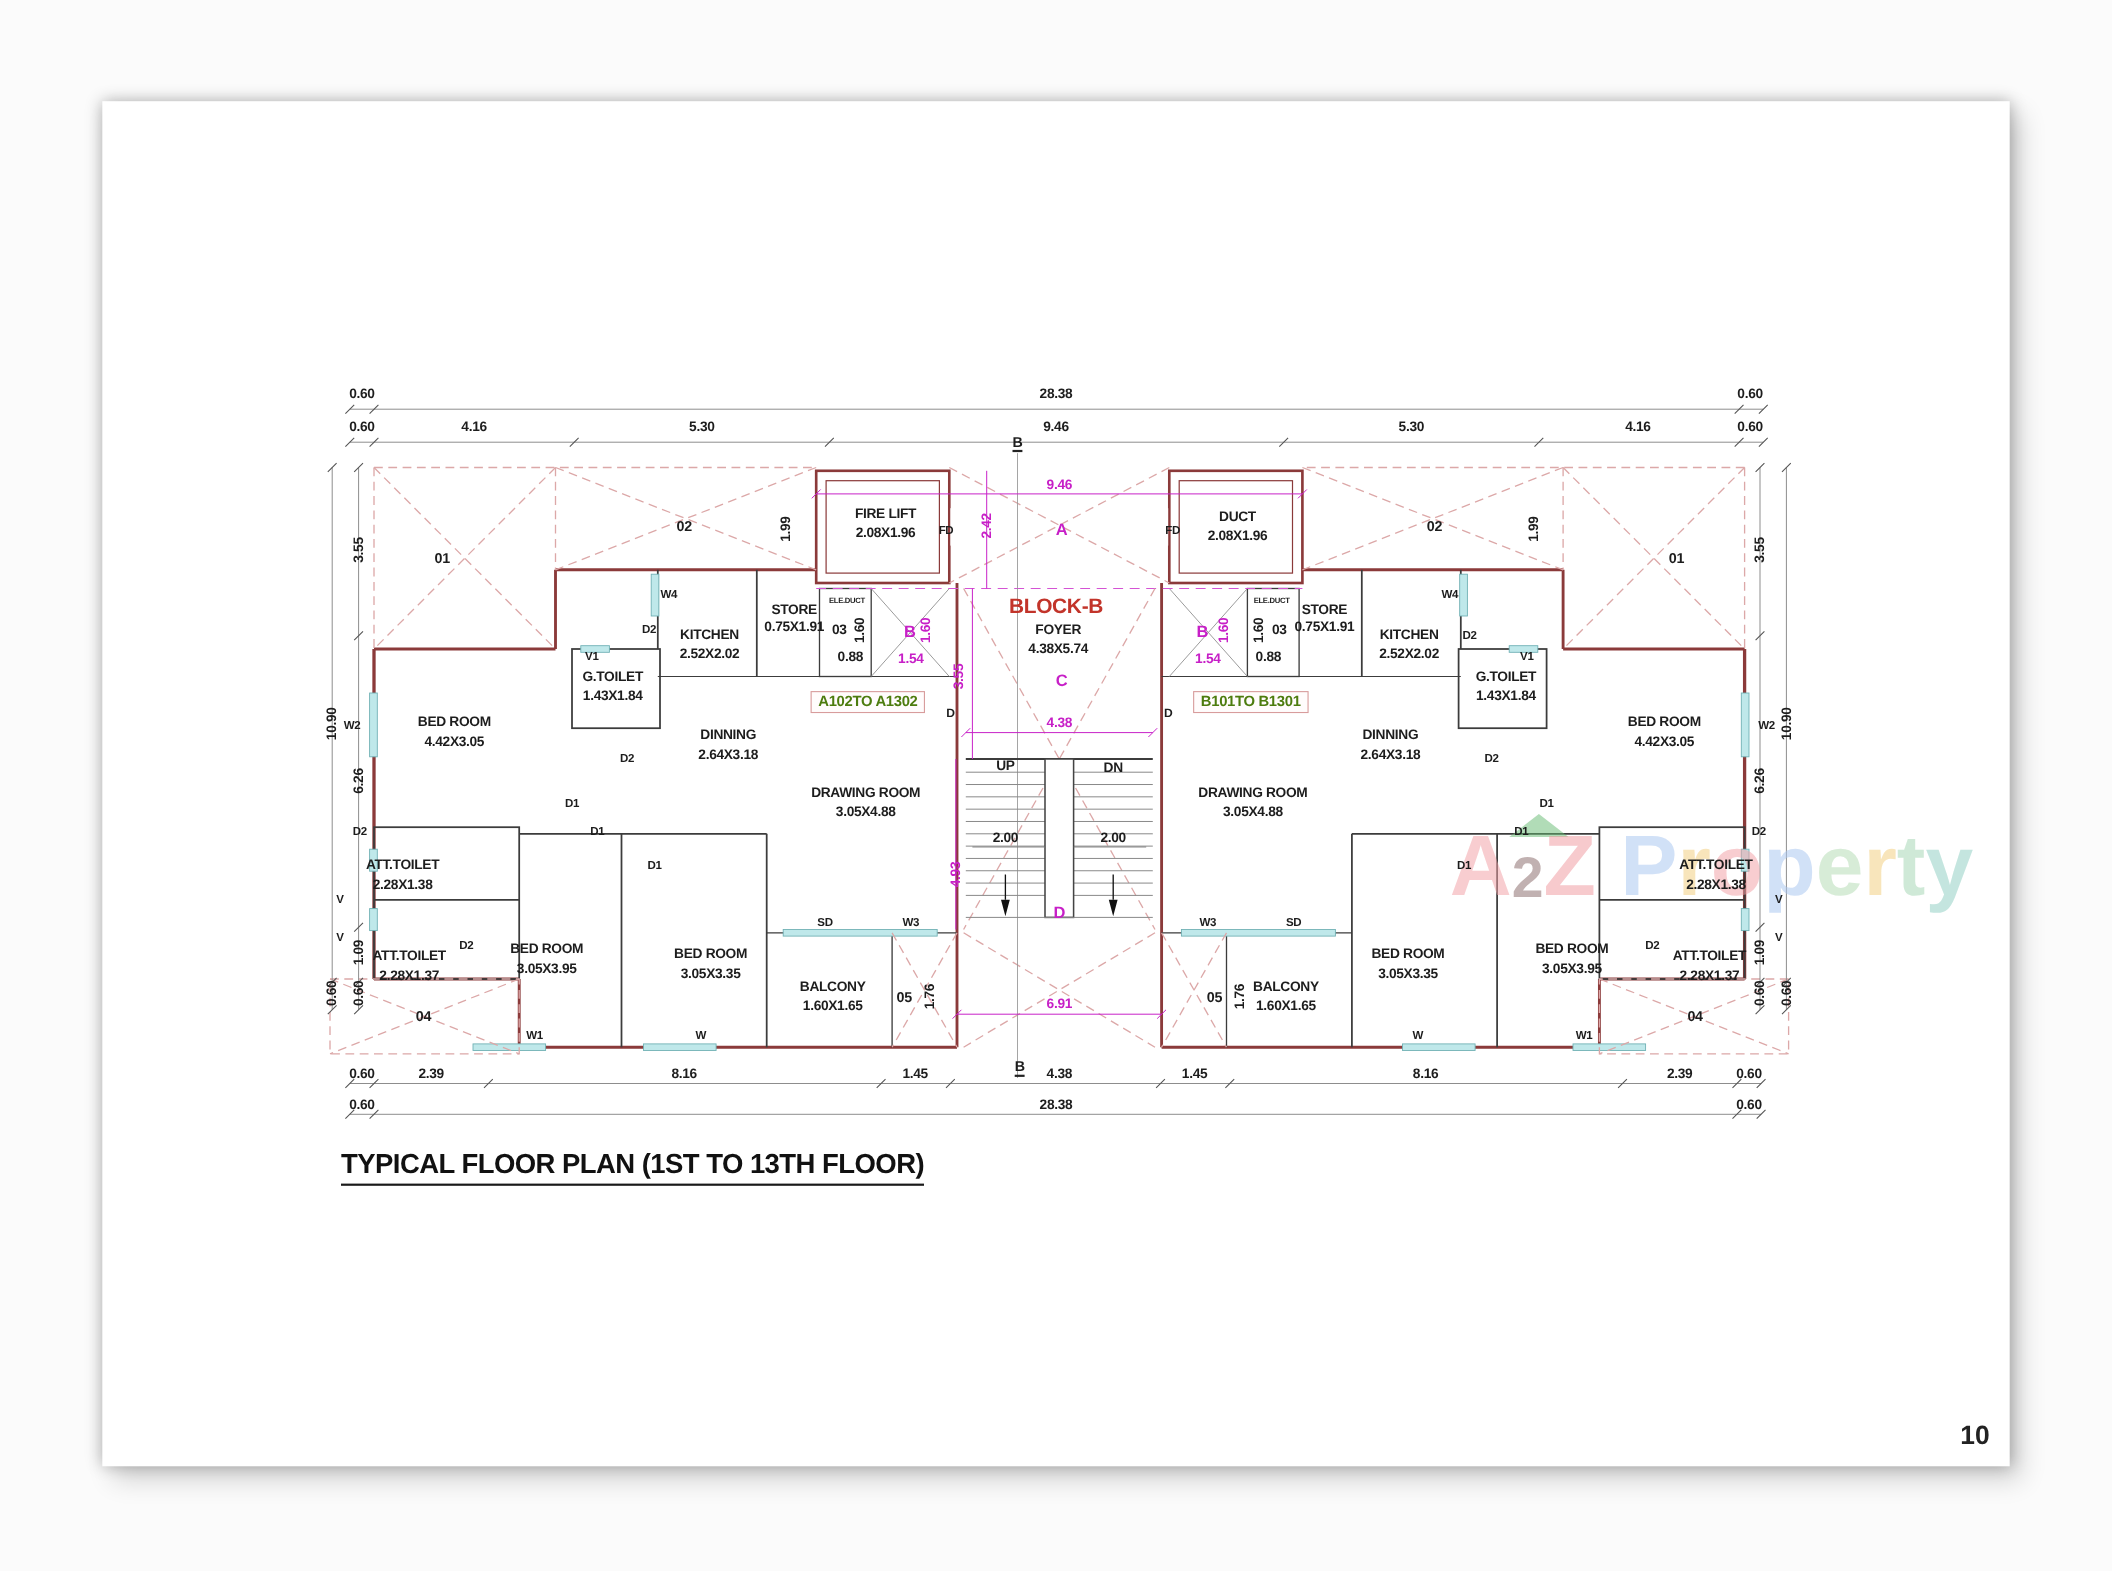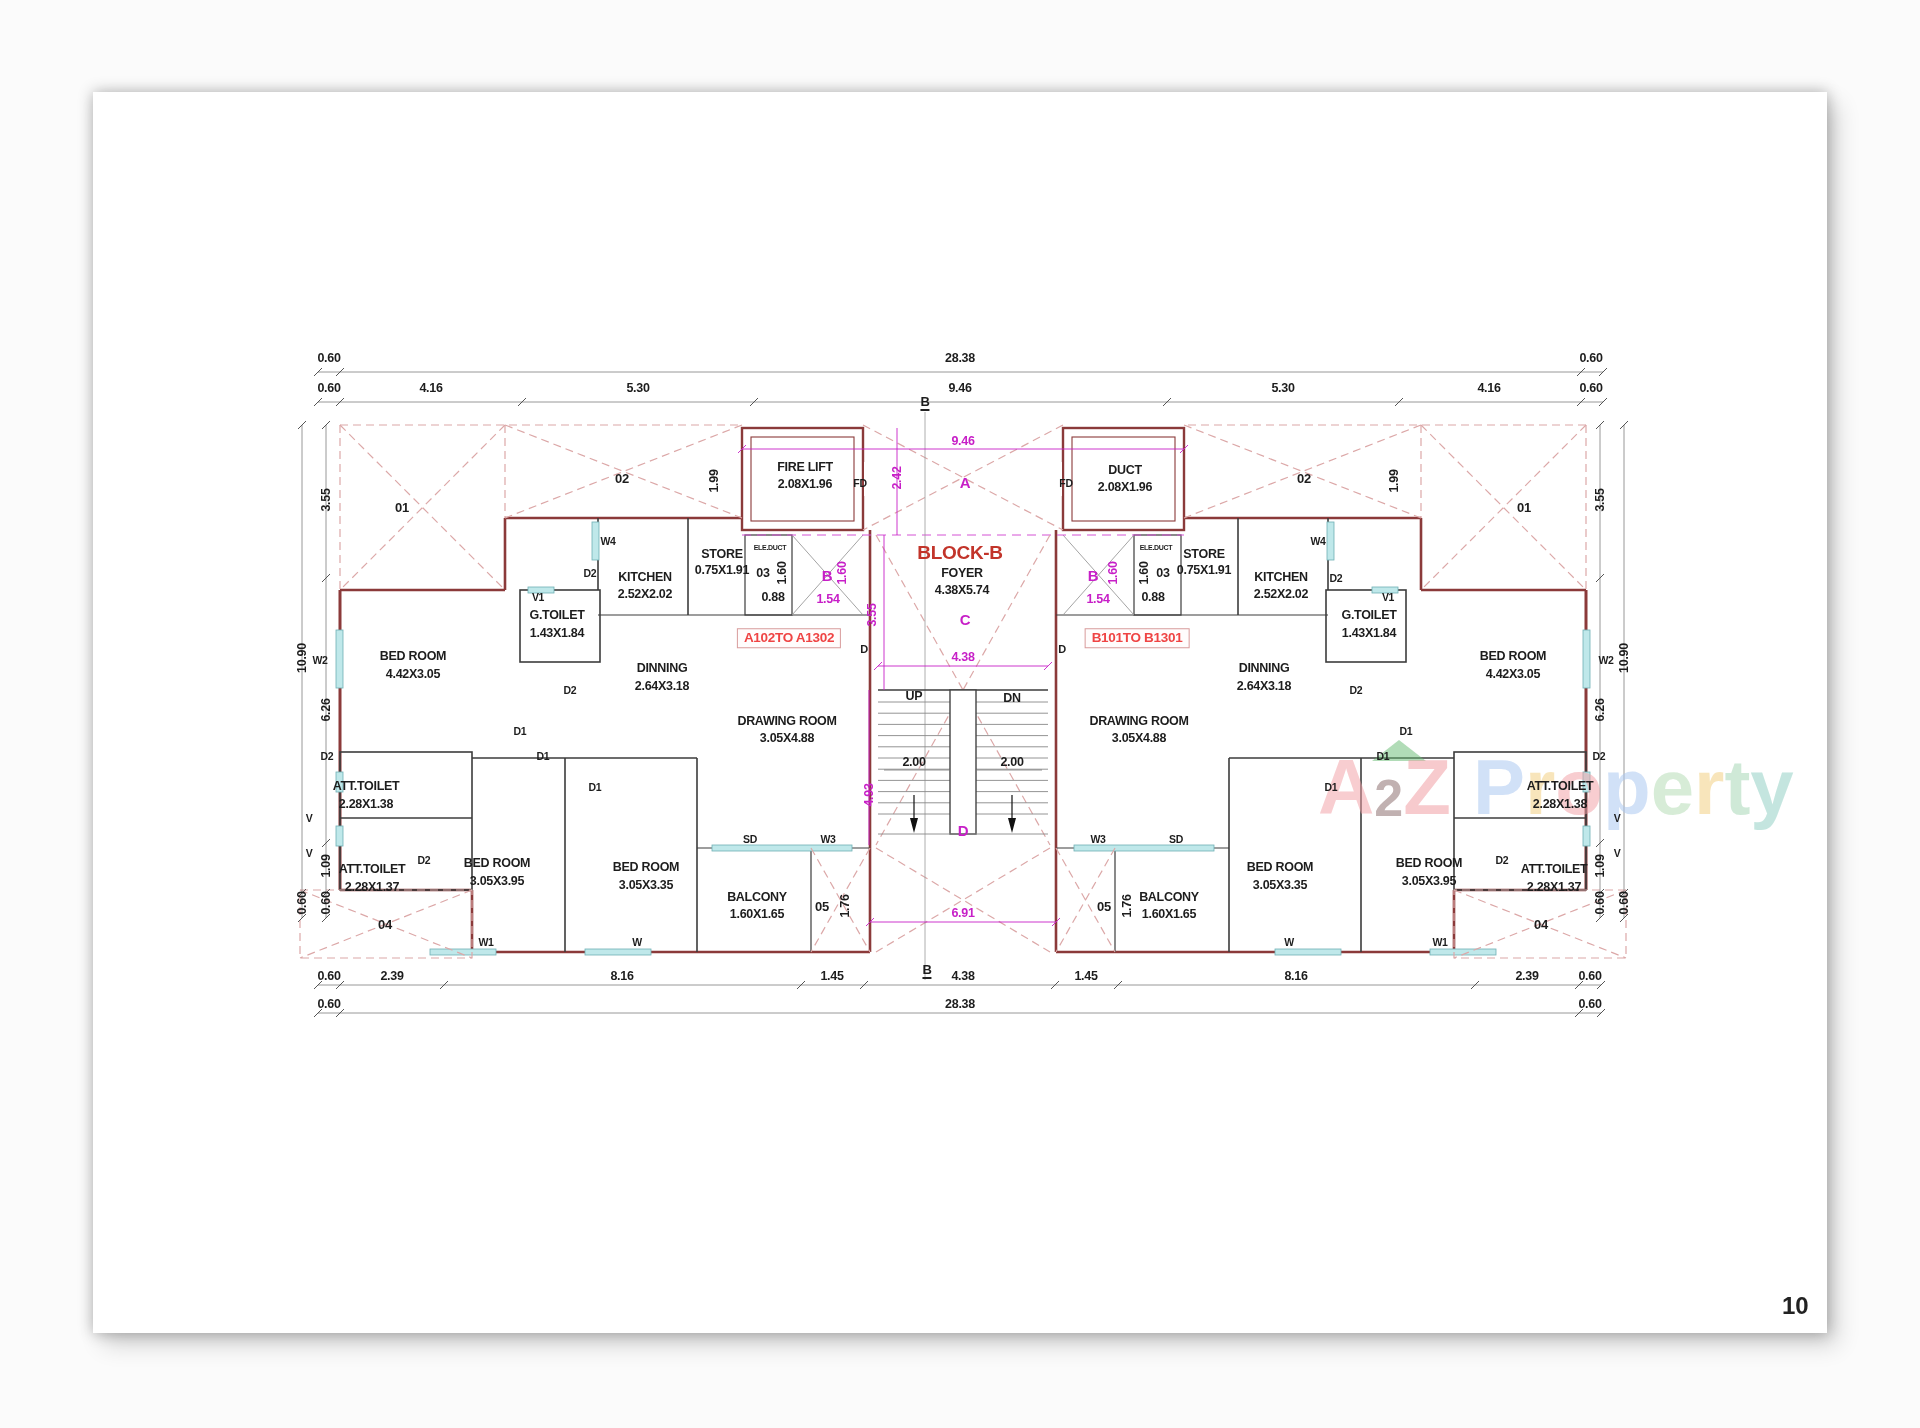--- a/index.html
+++ b/index.html
@@ -5,21 +5,21 @@
   html,body{margin:0;padding:0;background:#fbfbfb;}
   .canvas{position:relative;width:1920px;height:1428px;overflow:hidden;
           font-family:"Liberation Sans","DejaVu Sans",sans-serif;}
   .page{position:absolute;left:93px;top:92px;width:1734px;height:1241px;background:#fff;
         box-shadow:0 0 14px rgba(0,0,0,.30),10px 12px 22px rgba(0,0,0,.16);}
   svg.plan{position:absolute;left:0;top:0;width:1920px;height:1428px;}
   #labels{position:absolute;left:0;top:0;width:1920px;height:1064px;pointer-events:none;}
   .lbl{position:absolute;transform:translate(-50%,-50%);white-space:nowrap;
        font-size:12.5px;font-weight:bold;color:#1d1d1d;letter-spacing:-0.3px;line-height:1;}
   .lbl.rot{transform:translate(-50%,-50%) rotate(-90deg);}
-  .lbl.tag{color:#ef4444;border:1.2px solid #d89c9c;background:rgba(255,252,252,.92);
+  .lbl.tag{color:#4d7c0f;border:1.2px solid #d89c9c;background:rgba(255,252,252,.92);
            padding:2px 6px;font-size:13.5px;}
   .lbl.sec{border-bottom:2px solid #222;padding-bottom:1px;}
   .title{position:absolute;left:310px;top:1044px;font-size:25px;font-weight:bold;color:#111;
          letter-spacing:-0.5px;border-bottom:2.5px solid #1a1a1a;padding-bottom:3px;white-space:nowrap;}
   .pagenum{position:absolute;left:1782px;top:1292px;font-size:24px;font-weight:bold;color:#222;}
   .wm-url{position:absolute;left:630px;top:872px;transform:translate(-50%,-50%);
           font-size:46px;font-weight:bold;color:#9a9a9a;opacity:.40;letter-spacing:1px;white-space:nowrap;}
   .wm-brand{position:absolute;left:1318px;top:752px;display:flex;align-items:flex-end;
             font-weight:bold;opacity:.52;white-space:nowrap;}
   .wm-brand span{line-height:.9;}
@@ -308,14 +308,15 @@
       <span class="lbl" style="left: 1104px; top: 906px; font-size: 13px;">05</span>
       <span class="lbl rot" style="left: 1127px; top: 906px;">1.76</span>
       <span class="lbl" style="left: 1541px; top: 924px; font-size: 13px;">04</span>
       <span class="lbl" style="left: 1289px; top: 942px; font-size: 10.5px;">W</span>
       <span class="lbl" style="left: 1440px; top: 942px; font-size: 10.5px;">W1</span>
       <span class="lbl" style="left: 1524px; top: 507px; font-size: 13px;">01</span>
       <span class="lbl" style="left: 1304px; top: 478px; font-size: 13px;">02</span>
       <span class="lbl rot" style="left: 1394px; top: 481px;">1.99</span>
     </div>
 
+  <div class="title">TYPICAL FLOOR PLAN (1ST TO 13TH FLOOR)</div>
   <div class="pagenum">10</div>
 </div>
 
 </body></html>

